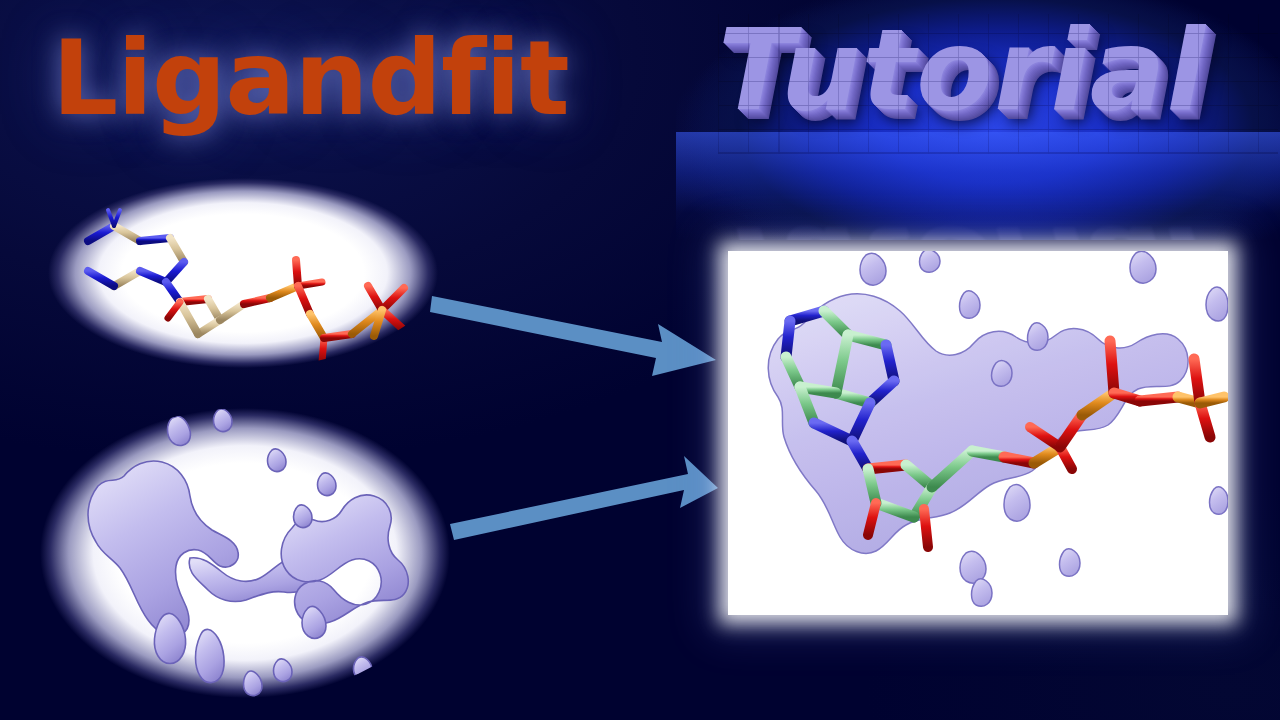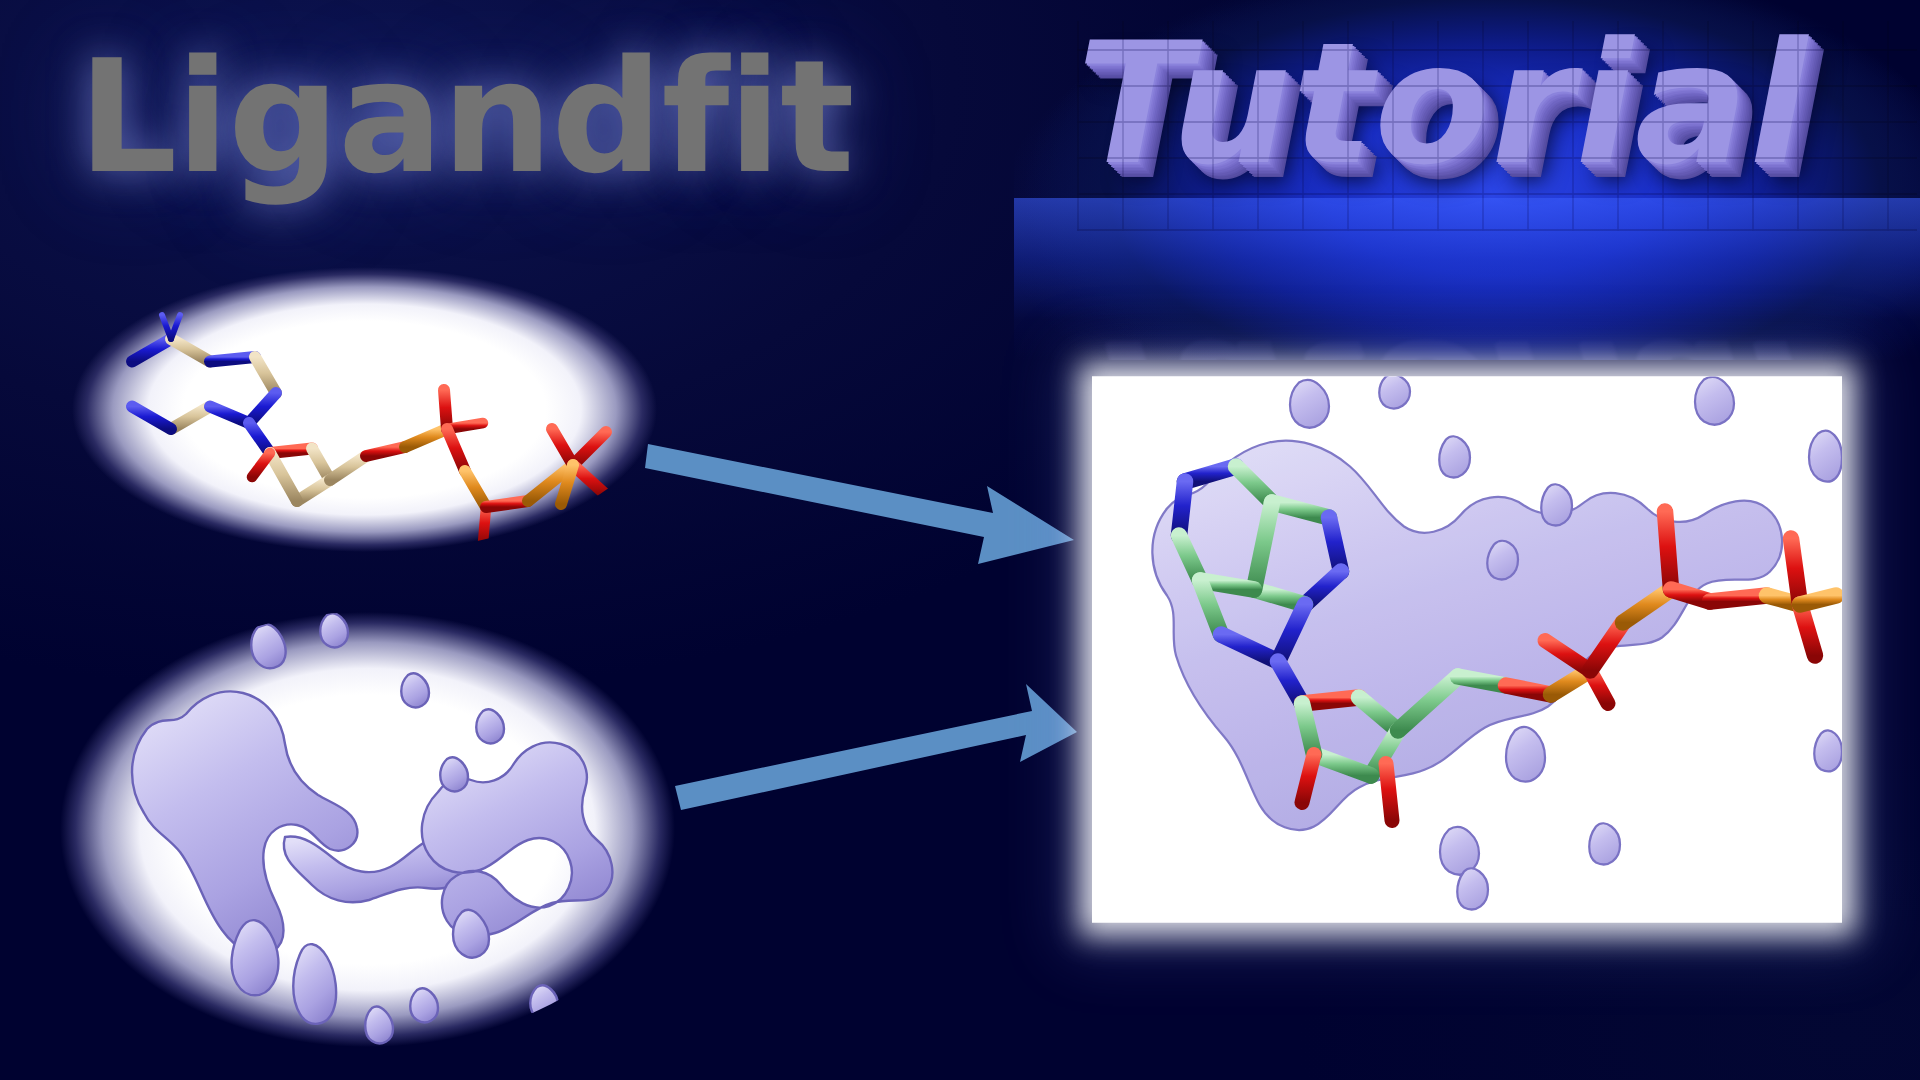--- a/index.html
+++ b/index.html
@@ -17,21 +17,21 @@
     background:radial-gradient(ellipse 900px 520px at 18% 8%, #0d1450 0%, #06093a 45%, #000230 78%);
   }
   .bg-grad.g2{
     background:radial-gradient(ellipse 520px 300px at 96% 96%, #030733 0%, rgba(0,2,48,0) 70%);
   }
 
   
   #title{
     position:absolute;left:52px;top:26px;
     font-size:104px;line-height:1;font-weight:bold;
-    color:#737373;letter-spacing:-1px;
+    color:#c2410c;letter-spacing:-1px;
     text-shadow:0 0 26px rgba(160,175,255,.55),0 0 60px rgba(90,110,230,.35);
     user-select:none;
   }
 
   
   #tutorial-block{
     position:absolute;left:676px;top:0px;width:640px;height:240px;overflow:hidden;
   }
   #tutorial-glow{
     position:absolute;inset:0;

